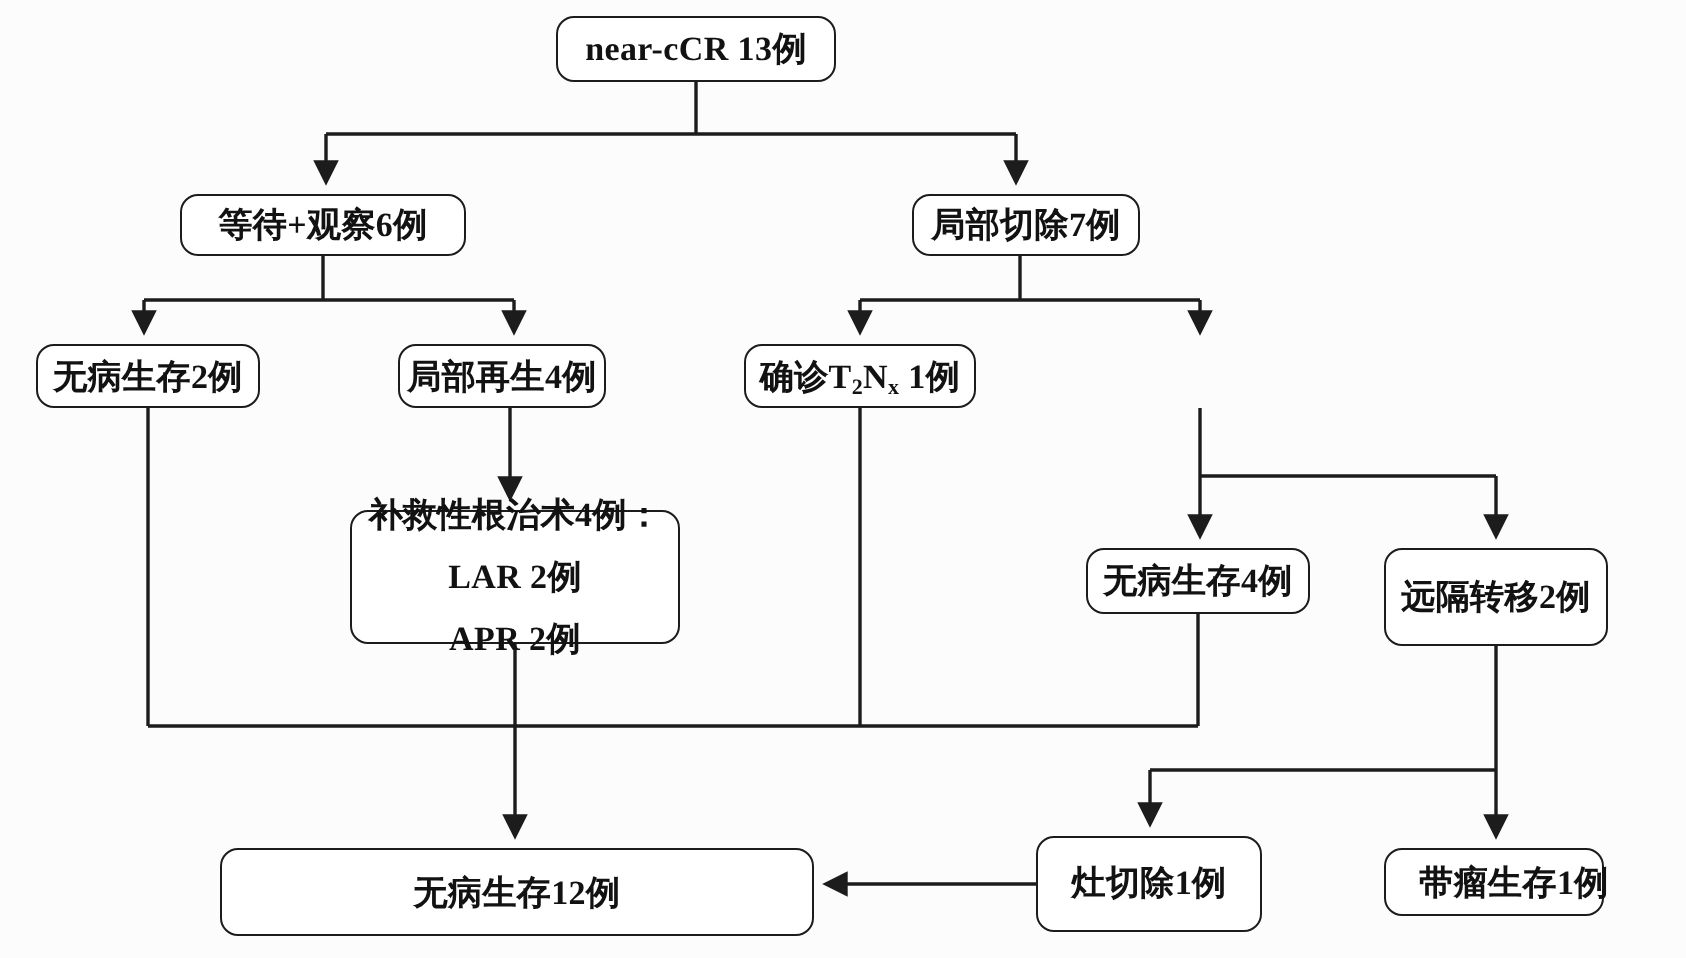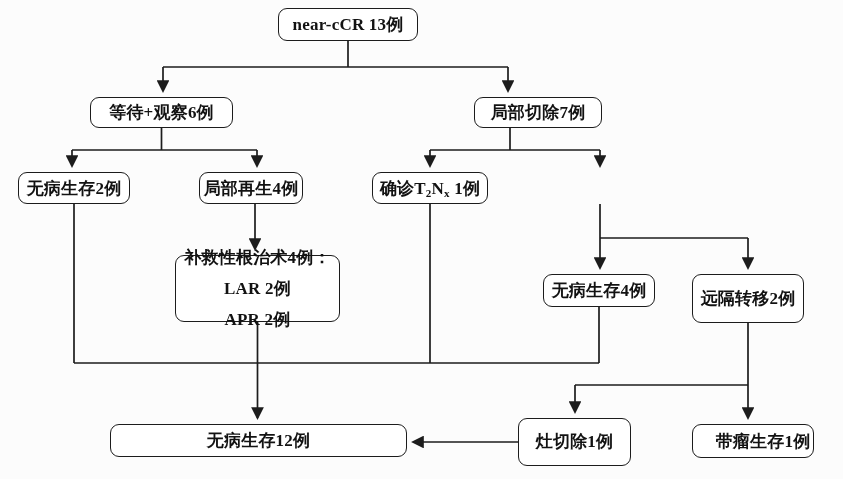--- a/index.html
+++ b/index.html
@@ -78,21 +78,21 @@
   </svg>
 
   <div class="box" style="left:278px;top:8px;width:140px;height:33px;">
     <span>near-cCR 13例</span>
   </div>
 
   <div class="box" style="left:90px;top:97px;width:143px;height:31px;">
     <span>等待+观察6例</span>
   </div>
 
-  <div class="box" style="left:474px;top:97px;width:128px;height:31px;">
+  <div class="box" style="left:456px;top:97px;width:114px;height:31px;">
     <span>局部切除7例</span>
   </div>
 
   <div class="box" style="left:18px;top:172px;width:112px;height:32px;">
     <span>无病生存2例</span>
   </div>
 
   <div class="box" style="left:199px;top:172px;width:104px;height:32px;">
     <span>局部再生4例</span>
   </div>
@@ -109,25 +109,25 @@
   </div>
 
   <div class="box" style="left:543px;top:274px;width:112px;height:33px;">
     <span>无病生存4例</span>
   </div>
 
   <div class="box" style="left:692px;top:274px;width:112px;height:49px;">
     <span>远隔转移2例</span>
   </div>
 
-  <div class="box" style="left:110px;top:424px;width:297px;height:33px;">
+  <div class="box" style="left:110px;top:424px;width:297px;height:44px;">
     <span>无病生存12例</span>
   </div>
 
   <div class="box" style="left:518px;top:418px;width:113px;height:48px;line-height:22px;">
     <div>灶切除1例</div>
   </div>
 
-  <div class="box" style="left:692px;top:424px;width:122px;height:34px;padding-left:20px;">
+  <div class="box" style="left:692px;top:424px;width:110px;height:34px;padding-left:20px;">
     <span>带瘤生存1例</span>
   </div>
 
 </div>
 
 </body></html>

